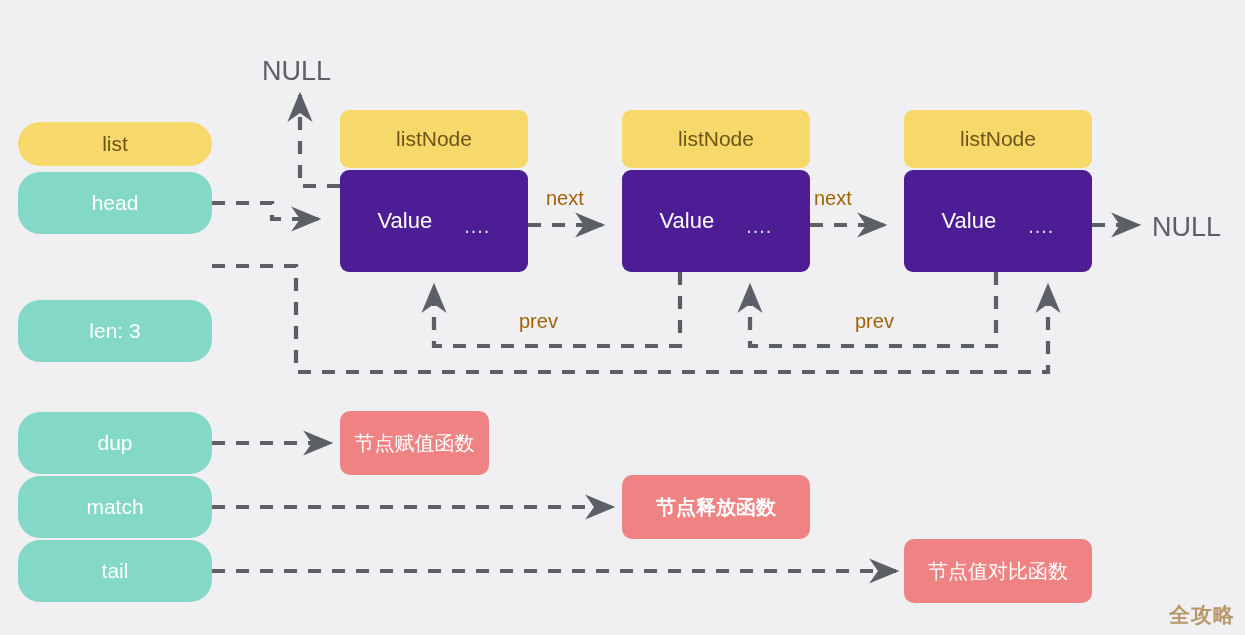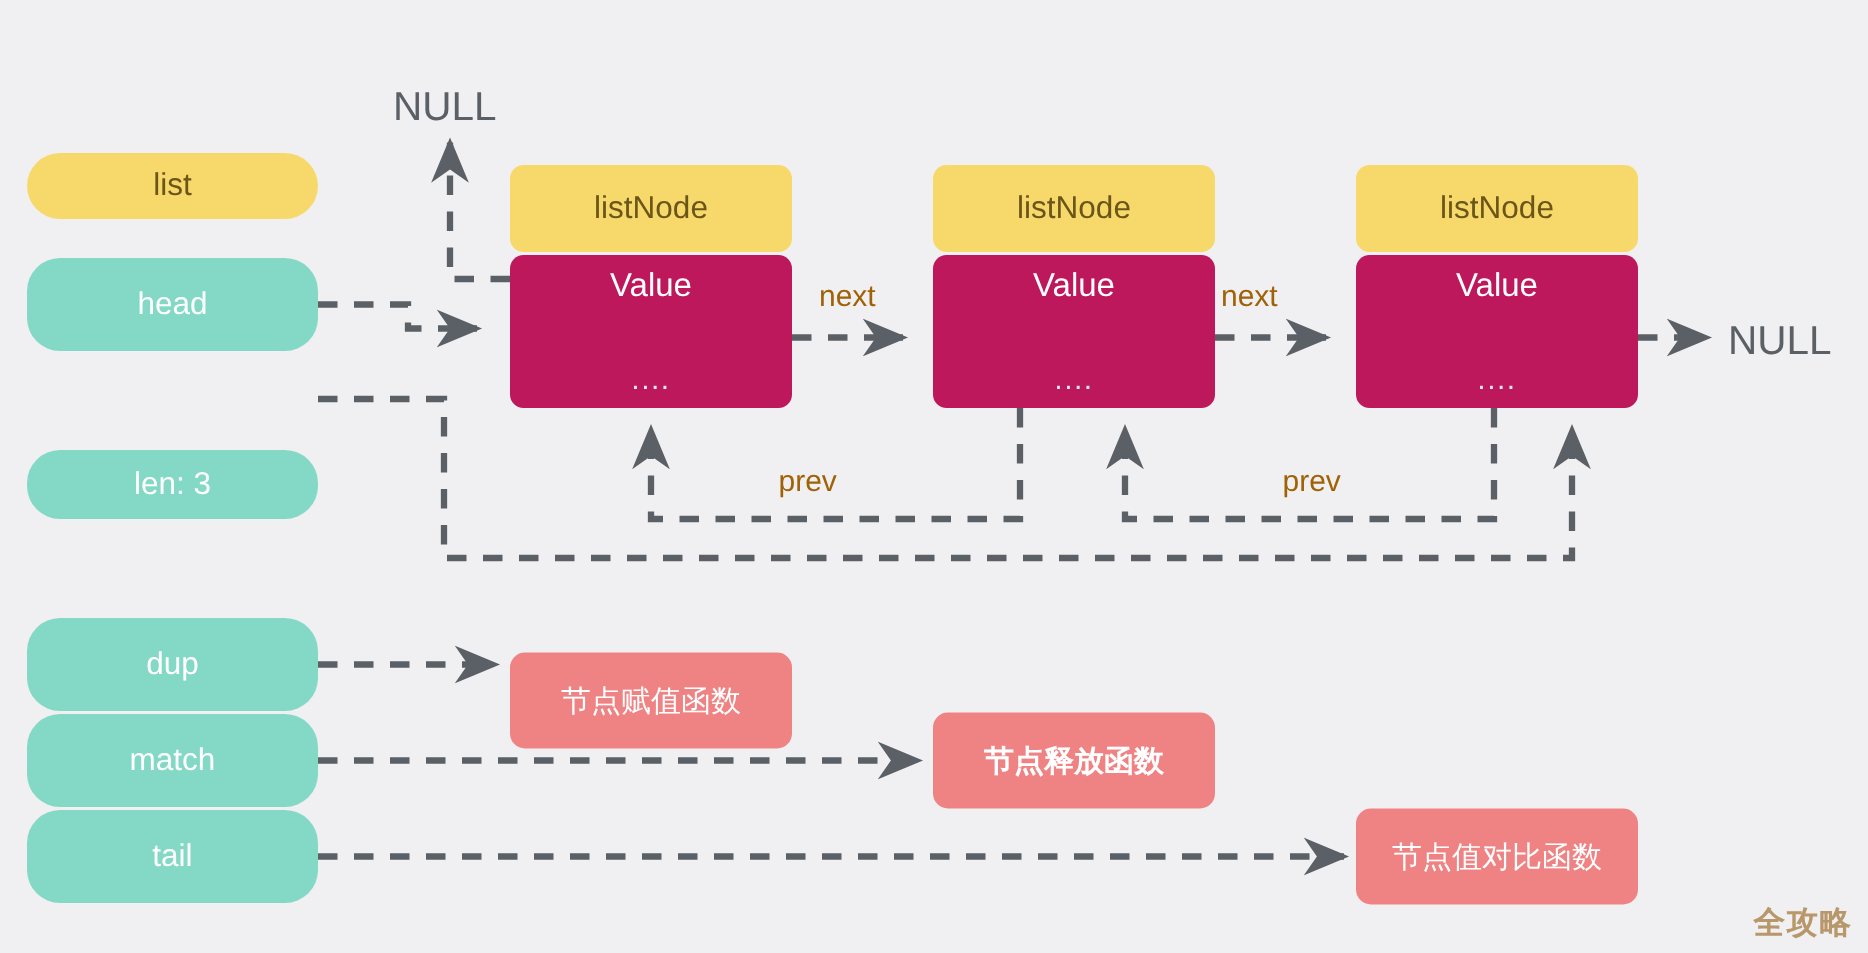--- a/index.html
+++ b/index.html
@@ -13,21 +13,21 @@
   #wires{position:absolute;left:0;top:0;width:1245px;height:635px;pointer-events:none;}
 
   .box{position:absolute;box-sizing:border-box;display:flex;align-items:center;
        justify-content:center;text-align:center;}
 
   
   .hdr{background:#f7d96b;color:#6b5518;font-size:21px;border-radius:9px;}
   
   .fld{background:#84d8c6;color:#ffffff;font-size:21px;border-radius:22px;}
   
-  .val{background:#be185d;color:#ffffff;border-radius:9px;flex-direction:column;gap:32px;}
+  .val{background:#4c1d95;color:#ffffff;border-radius:9px;flex-direction:row;gap:32px;}
   .val .vtitle{font-size:22px;line-height:1;}
   .val .vdots{font-size:20px;line-height:1;margin-top:10px;letter-spacing:1px;color:#d9e6f8;}
   
   .cb{background:#ef8383;color:#ffffff;font-size:20px;border-radius:10px;}
 
   .edge-label{position:absolute;color:#a16207;font-size:20px;}
   .null-label{position:absolute;color:#5b5f66;font-size:27px;}
 
   .watermark{position:absolute;right:10px;bottom:6px;color:#b8976a;
              font-size:21px;font-weight:bold;letter-spacing:1px;
@@ -63,24 +63,24 @@
       <path d="M212,266 L296,266 L296,372 L1048,372 L1048,286" marker-end="url(#arrow)"></path>
 
       <path d="M212,443 L330,443" marker-end="url(#arrow)"></path>
 
       <path d="M212,507 L612,507" marker-end="url(#arrow)"></path>
 
       <path d="M212,571 L896,571" marker-end="url(#arrow)"></path>
     </g>
   </svg>
 
-  <div class="box hdr" style="left:18px;top:102px;width:194px;height:44px;border-radius:28px;">list</div>
+  <div class="box hdr" style="left:18px;top:122px;width:194px;height:44px;border-radius:28px;">list</div>
 
   <div class="box fld" style="left:18px;top:172px;width:194px;height:62px;">head</div>
-  <div class="box fld" style="left:18px;top:300px;width:194px;height:46px;">len: 3</div>
+  <div class="box fld" style="left:18px;top:300px;width:194px;height:62px;">len: 3</div>
 
   <div class="box hdr" style="left:340px;top:110px;width:188px;height:58px;">listNode</div>
   <div class="box val" style="left:340px;top:170px;width:188px;height:102px;">
     <span class="vtitle">Value</span>
     <span class="vdots">....</span>
   </div>
 
   <div class="box hdr" style="left:622px;top:110px;width:188px;height:58px;">listNode</div>
   <div class="box val" style="left:622px;top:170px;width:188px;height:102px;">
     <span class="vtitle">Value</span>
@@ -99,18 +99,18 @@
   <div class="edge-label" style="left:546px;top:187px;">next</div>
   <div class="edge-label" style="left:814px;top:187px;">next</div>
 
   <div class="edge-label" style="left:519px;top:310px;">prev</div>
   <div class="edge-label" style="left:855px;top:310px;">prev</div>
 
   <div class="box fld" style="left:18px;top:412px;width:194px;height:62px;">dup</div>
   <div class="box fld" style="left:18px;top:476px;width:194px;height:62px;">match</div>
   <div class="box fld" style="left:18px;top:540px;width:194px;height:62px;">tail</div>
 
-  <div class="box cb" style="left:340px;top:411px;width:188px;height:64px;margin-top:24px;">节点赋值函数</div>
+  <div class="box cb" style="left:340px;top:411px;width:149px;height:64px;">节点赋值函数</div>
   <div class="box cb" style="left:622px;top:475px;width:188px;height:64px;font-weight:bold;">节点释放函数</div>
   <div class="box cb" style="left:904px;top:539px;width:188px;height:64px;text-align:right;">节点值对比函数</div>
 
   <div class="watermark">全攻略</div>
 </div>
 
 </body></html>

